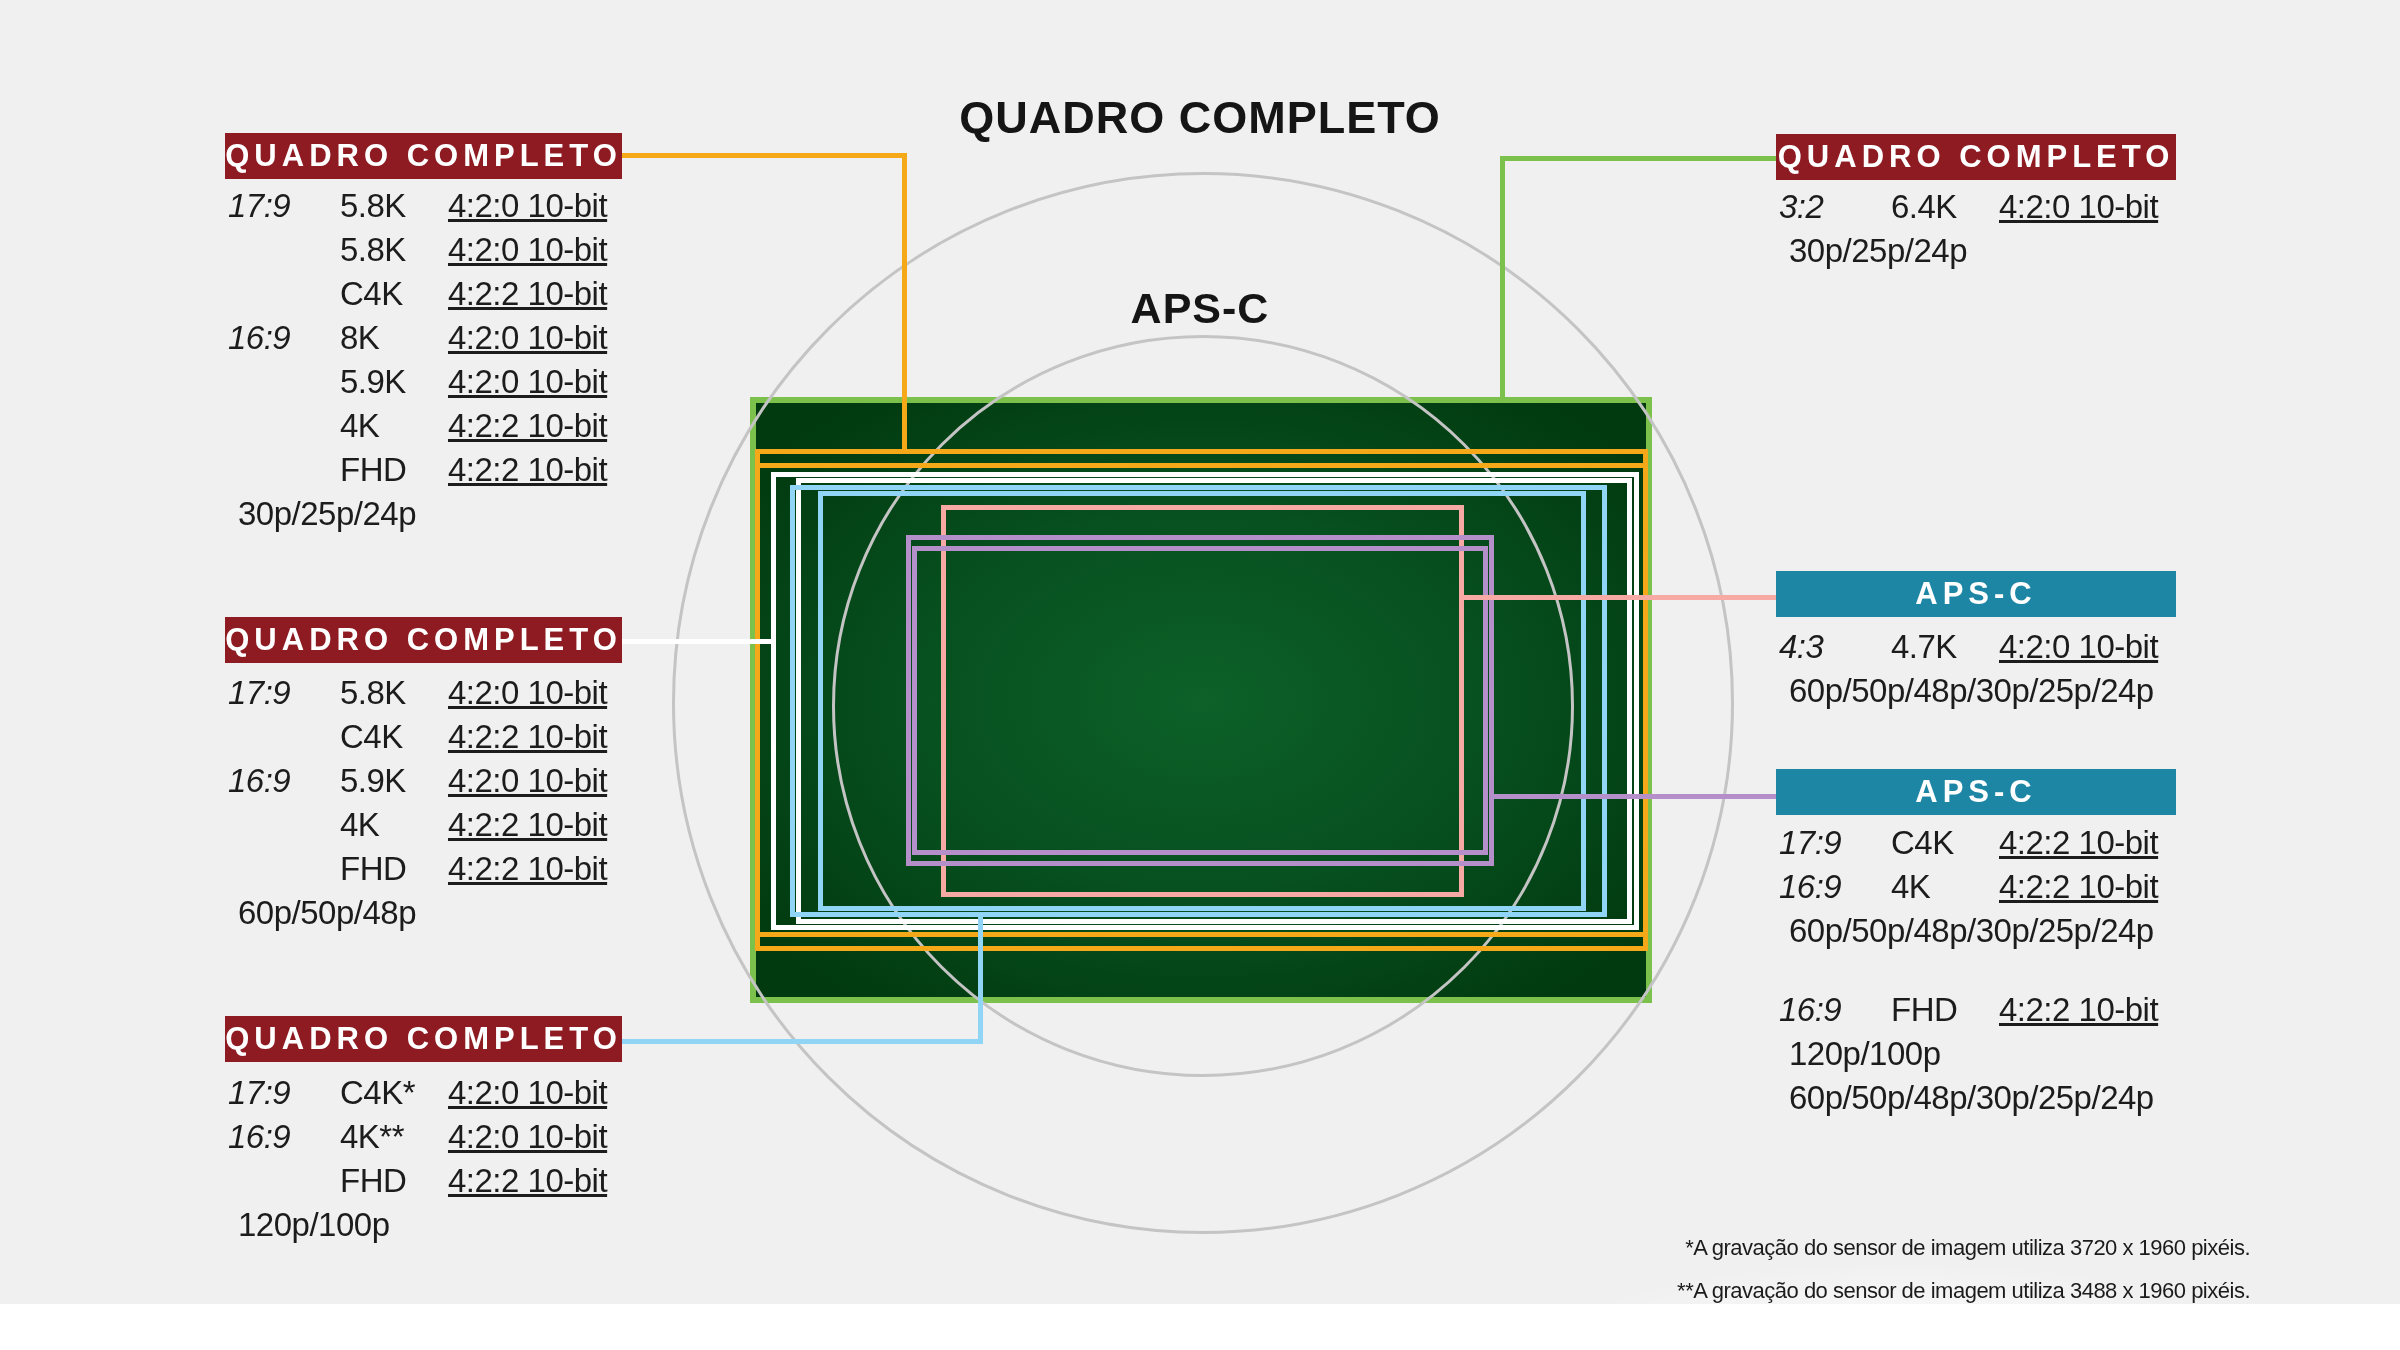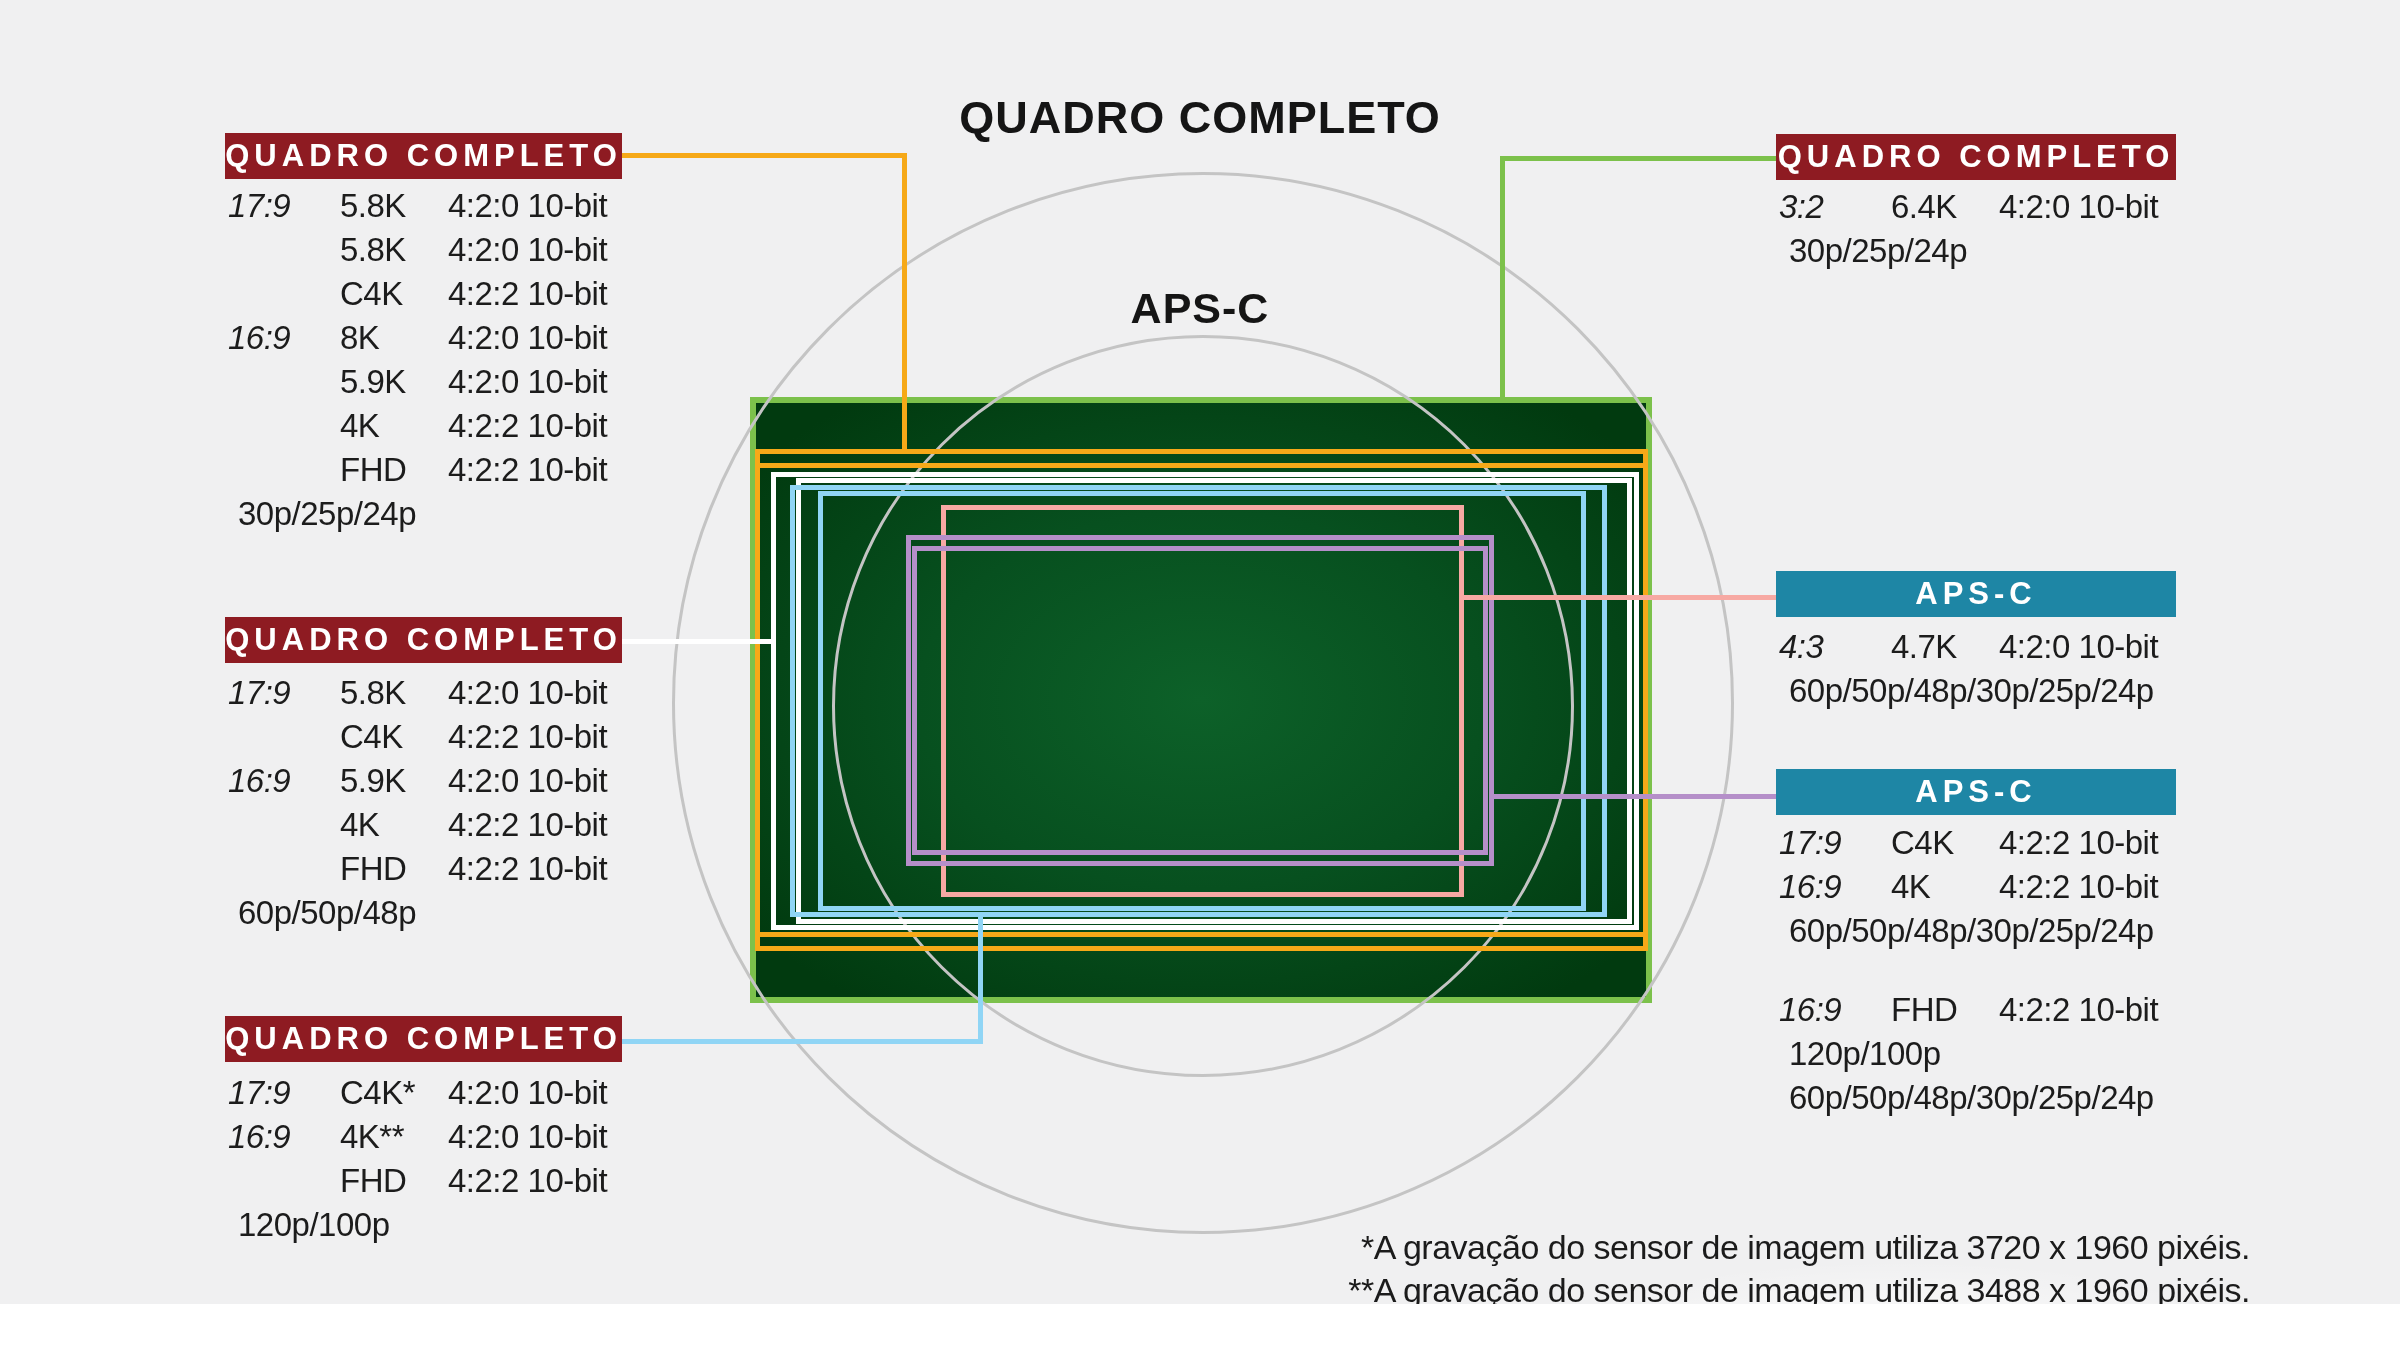--- a/index.html
+++ b/index.html
@@ -65,33 +65,33 @@
   #band-apsc-b{top:769px;}
 
   
   .rows{position:absolute;z-index:50;font-size:33px;letter-spacing:-0.5px;color:#1c1c1c;}
   .rows.left{left:226px;width:420px;}
   .rows.right{left:1777px;width:460px;}
   .line{position:relative;height:44px;}
   .line span{position:absolute;top:0;line-height:44px;white-space:nowrap;}
   .c1{left:2px;font-style:italic;}
   .c2{left:114px;}
-  .c3{left:222px;}
+  .c3{left:222px;text-decoration:underline;}
   .foot{left:12px;}
   #rows-ff-a{top:184px;}
   #rows-ff-b{top:671px;}
   #rows-ff-c{top:1071px;}
   #rows-ff-d{top:185px;text-align:center;}
   #rows-apsc-a{top:625px;}
   #rows-apsc-b1{top:821px;}
   #rows-apsc-b2{top:988px;}
 
   
   #footnotes{position:absolute;right:150px;top:1226px;z-index:50;text-align:right;
-    font-size:34px;line-height:43px;color:#1b1b1b;letter-spacing:-0.5px;}
+    font-size:22px;line-height:43px;color:#1b1b1b;letter-spacing:-0.5px;}
 
   
   .smudge{position:absolute;z-index:2;background:radial-gradient(ellipse, rgba(255,255,255,0.8) 0%, rgba(255,255,255,0) 70%);}
   #smudge-1{left:1550px;top:1260px;width:700px;height:160px;}
 </style>
 </head>
 <body>
 
 <div id="canvas">
 

